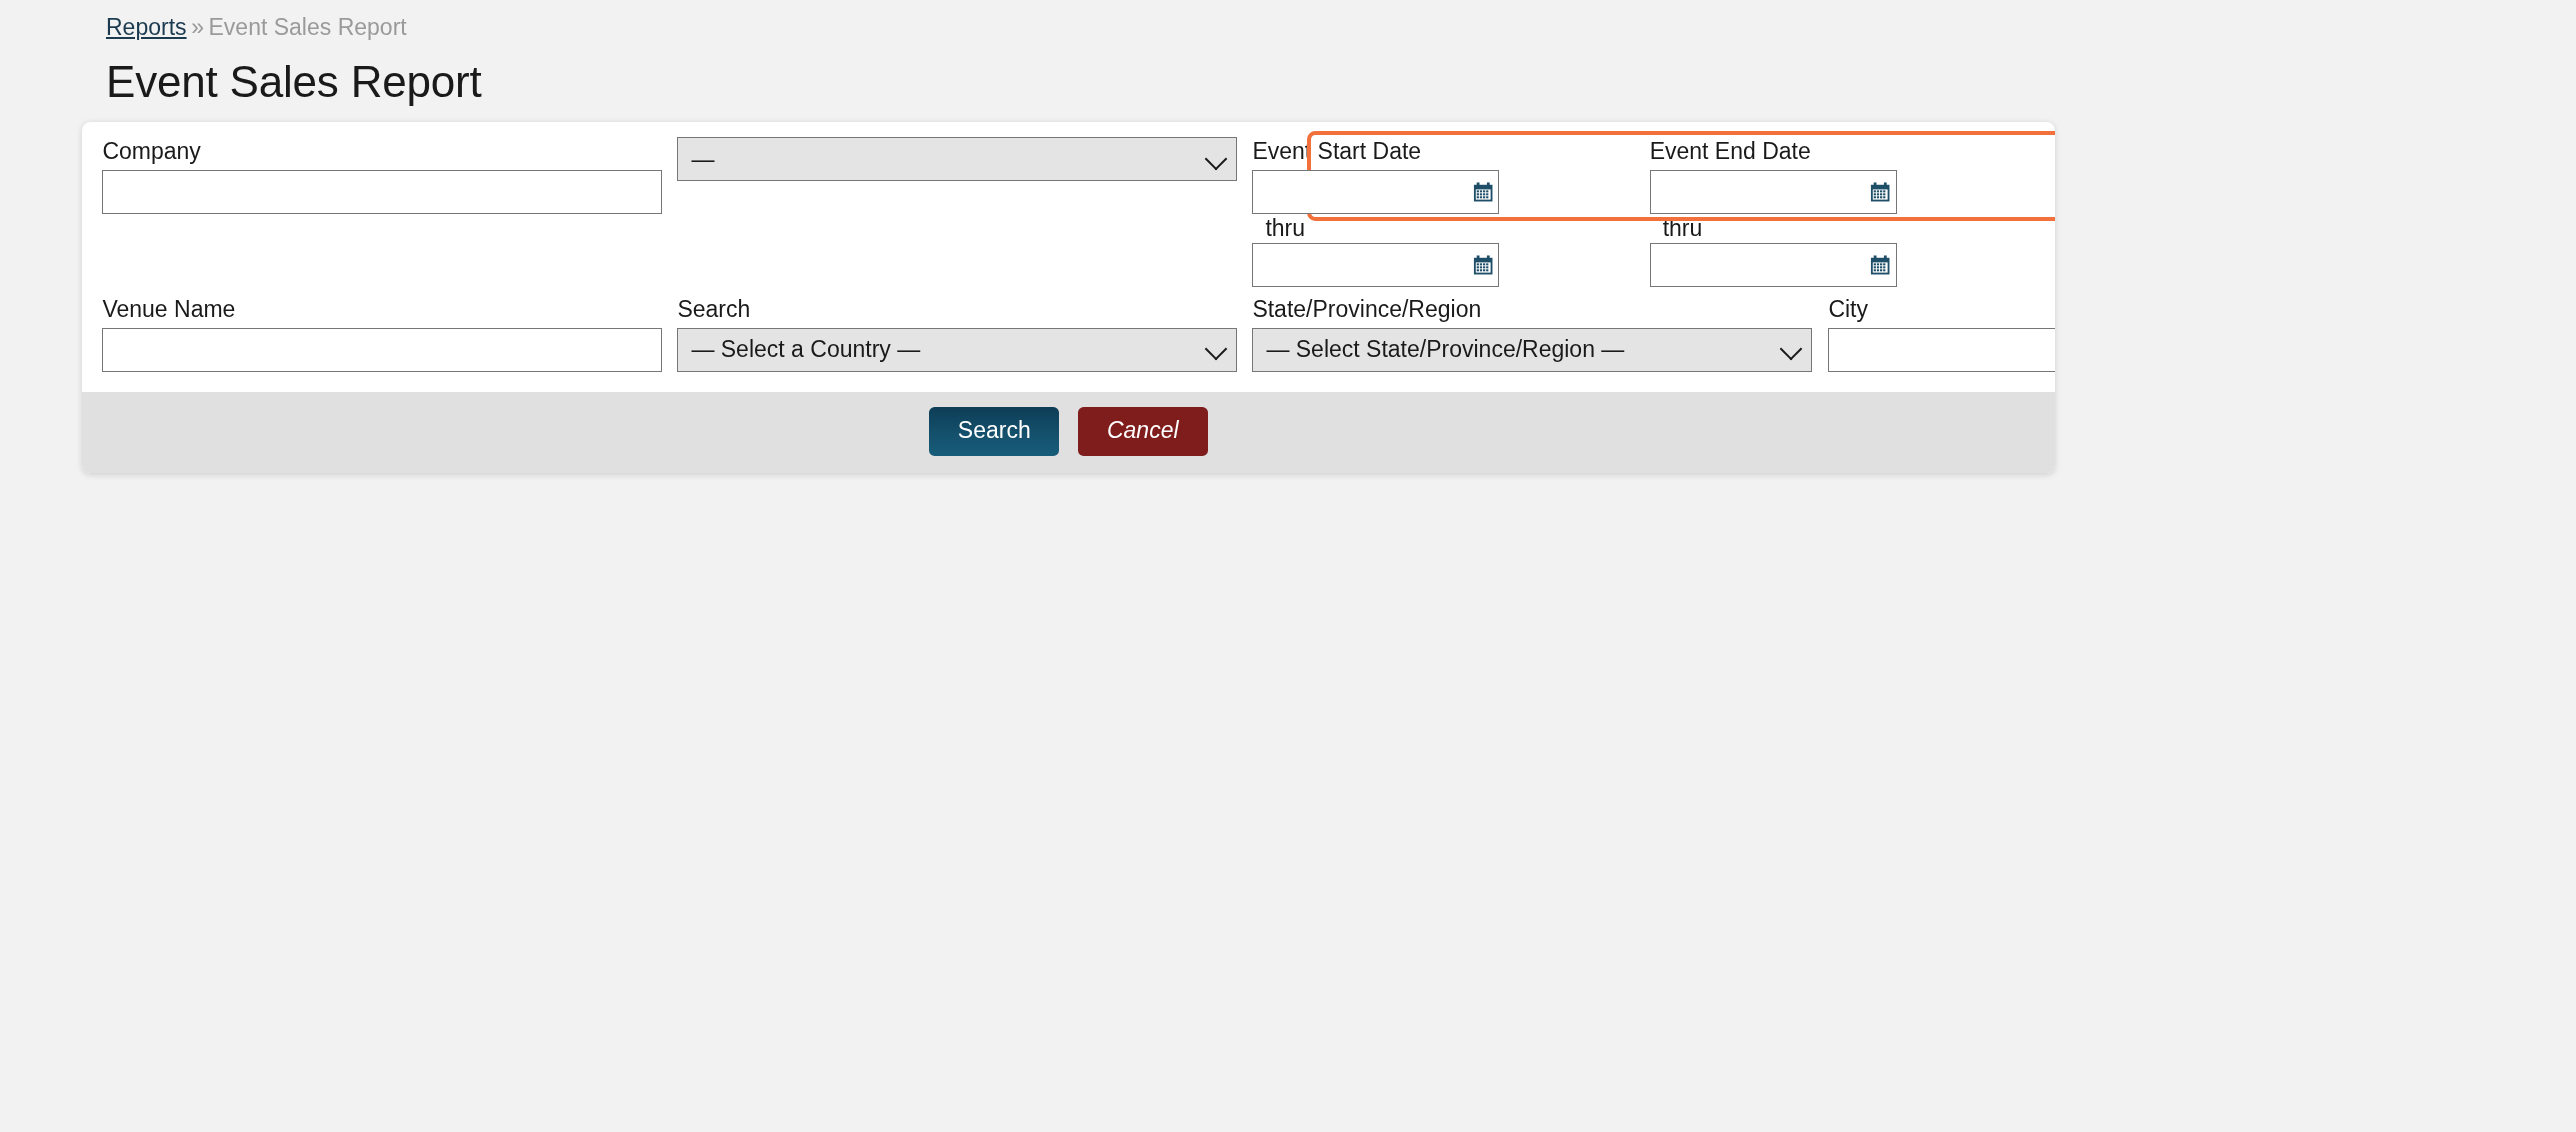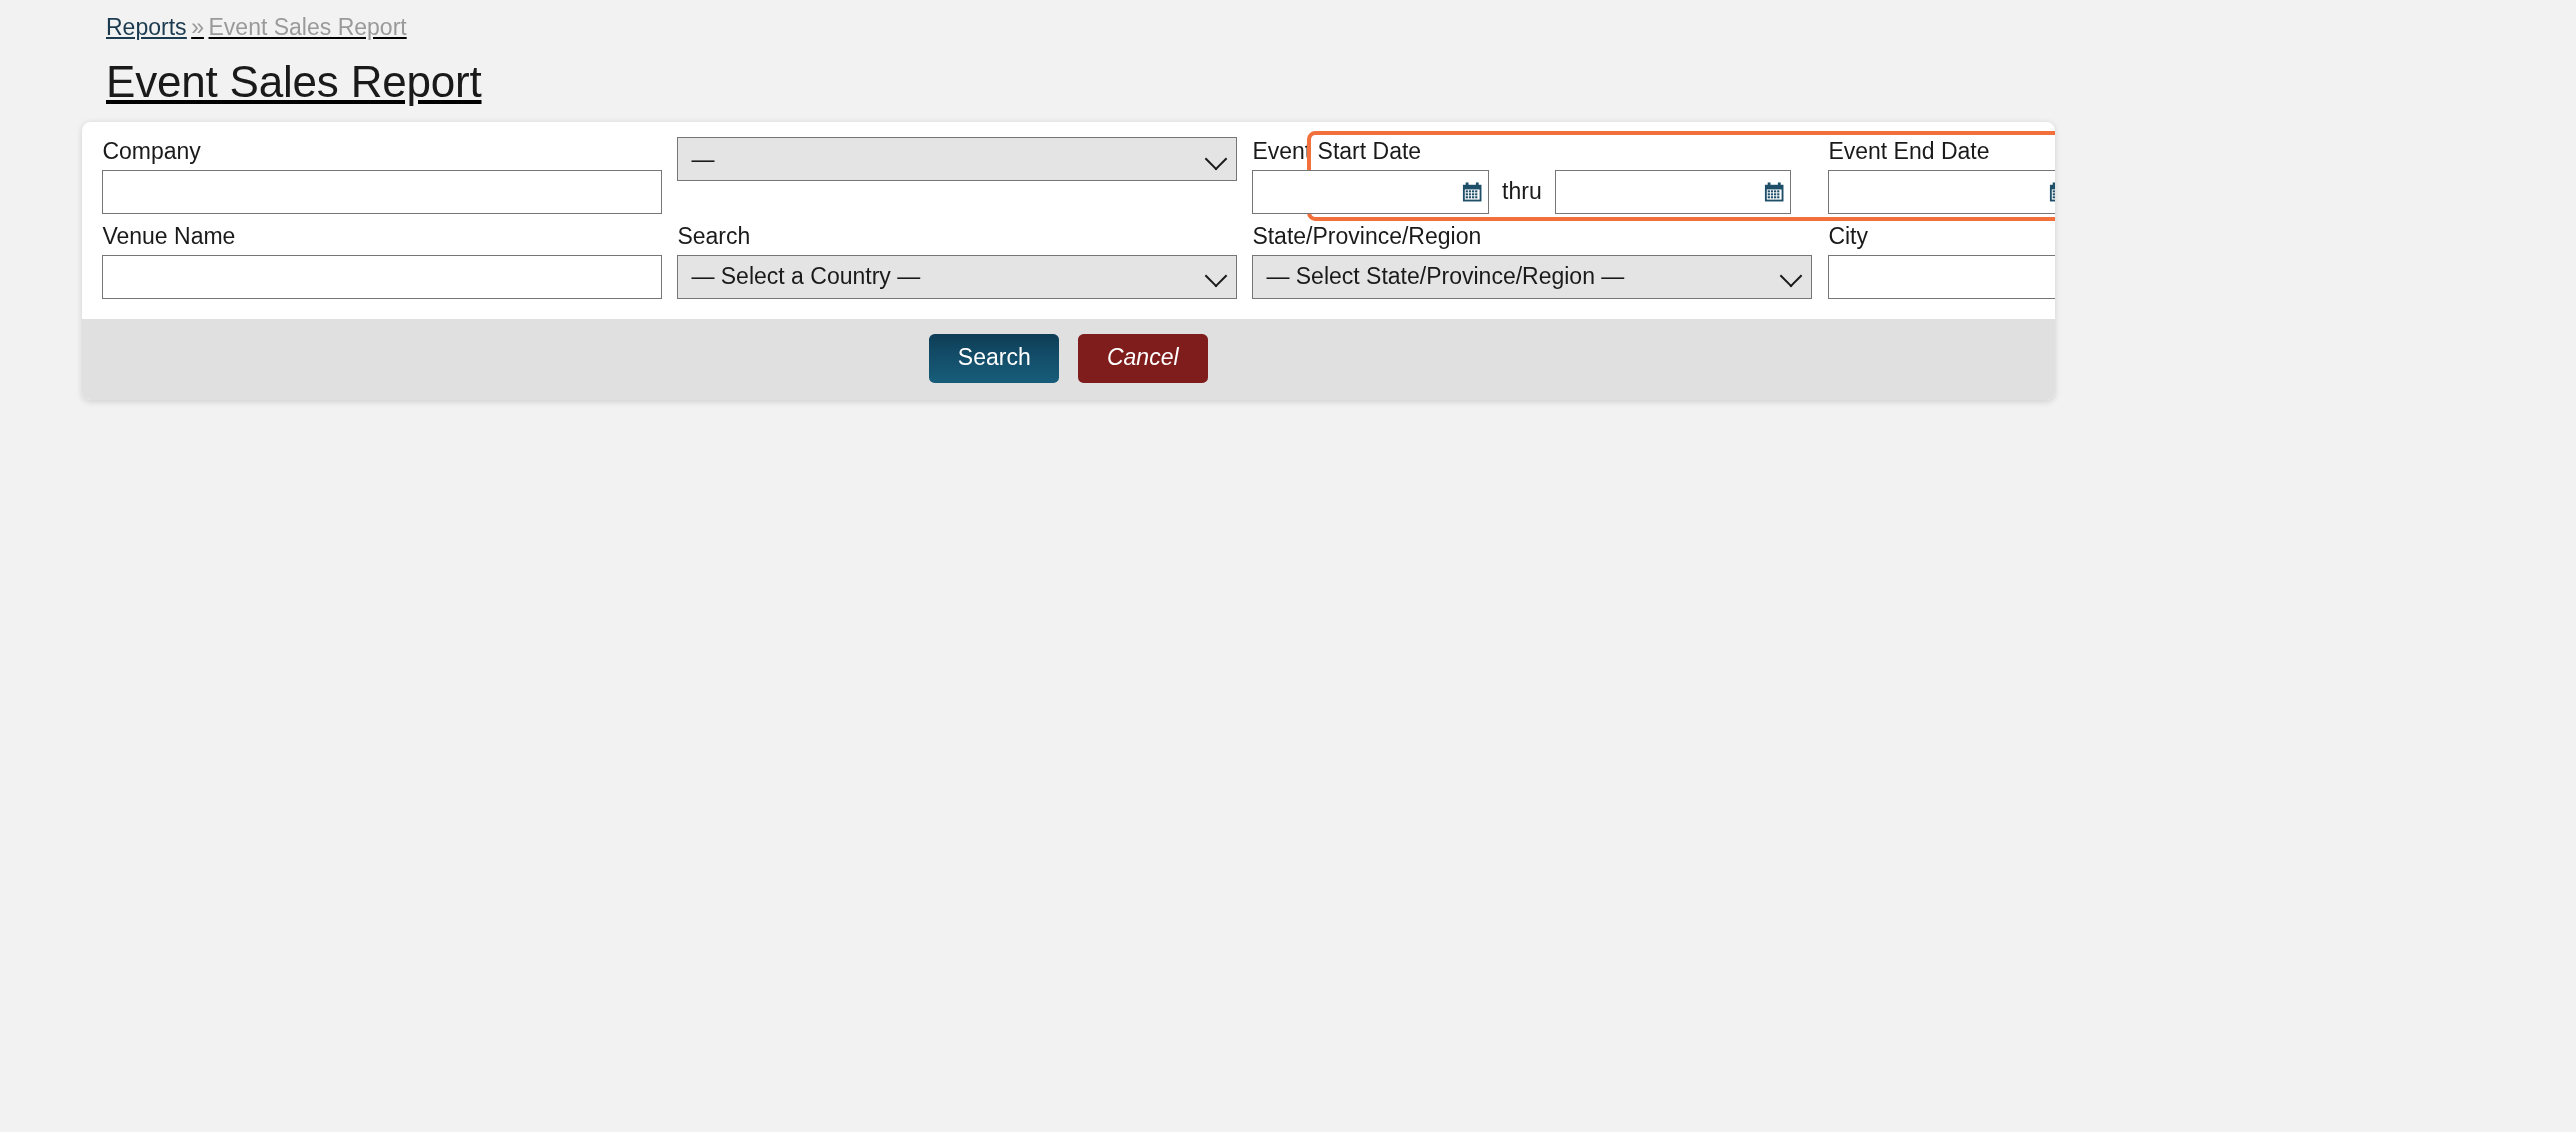--- a/index.html
+++ b/index.html
@@ -11,21 +11,20 @@
     height: 1132px;
     background: #f2f2f2;
     font-family: "Liberation Sans", sans-serif;
     -webkit-font-smoothing: antialiased;
     overflow: hidden;
   }
 
   
   .page-header {
     padding: 13px 0 0 106px;
-    text-decoration: underline;
   }
   .breadcrumb {
     font-size: 23px;
     line-height: 28px;
     color: #8b8b8b;
     white-space: nowrap;
   }
   .breadcrumb .crumb-link {
     color: #1b3a4f;
     text-decoration: underline;
@@ -153,21 +152,21 @@
     pointer-events: none;
   }
 
   .date-col {
     width: 576px;
   }
   .date-col.first { padding-right: 37px; }
 
   .date-pair {
     display: flex;
-    align-items: center;
+    flex-direction: column;
   }
   .date-input-wrap {
     position: relative;
     width: 247px;
     height: 44px;
   }
   .date-input {
     box-sizing: border-box;
     width: 100%;
     height: 100%;

